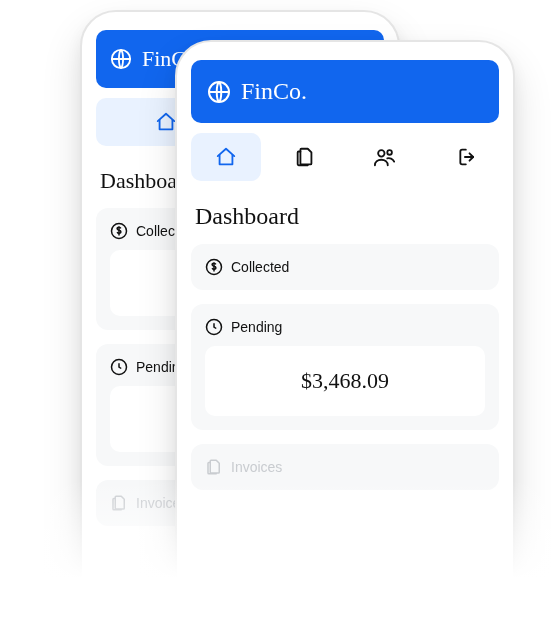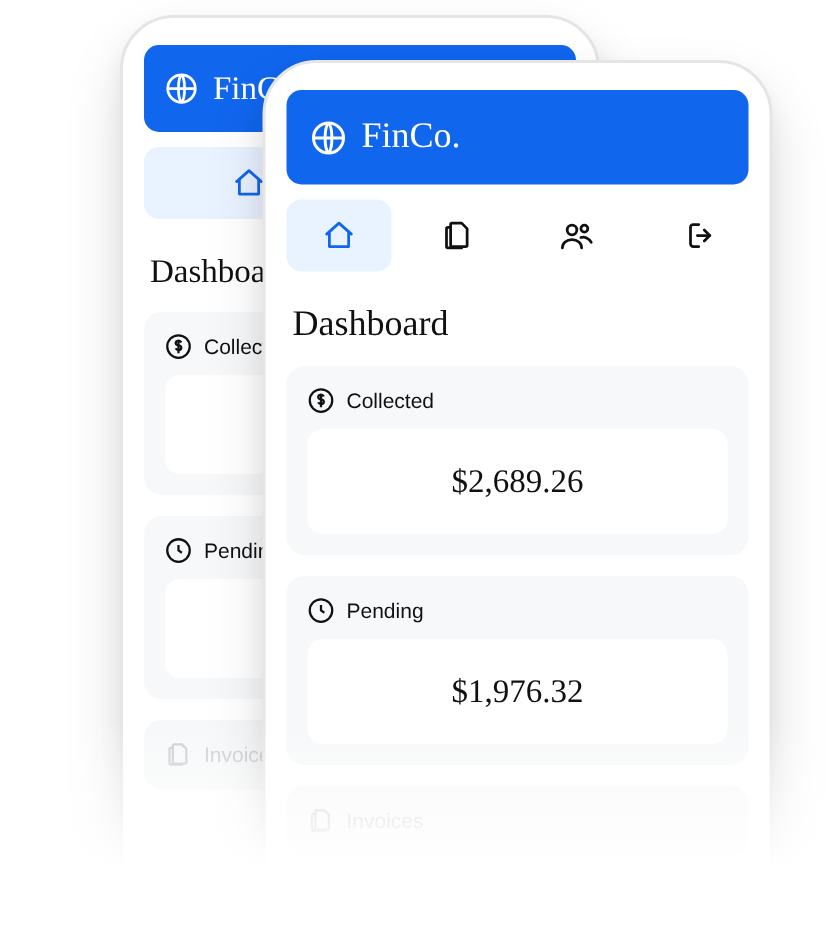--- a/index.html
+++ b/index.html
@@ -251,34 +251,33 @@
       <div class="card-head">
         <span>
           <svg width="18" height="18" viewBox="0 0 24 24" fill="none" stroke="#111" stroke-width="2">
             <circle cx="12" cy="12" r="10"></circle>
             <path d="M14.5 8.5c-.5-1-1.5-1.5-2.5-1.5-1.5 0-2.5 1-2.5 2s.5 1.5 2.5 2 2.5 1 2.5 2-1 2-2.5 2c-1 0-2-.5-2.5-1.5"></path>
             <path d="M12 6v12"></path>
           </svg>
         </span>
         <span>Collected</span>
       </div>
-      <div class="card-inner">$2,689.26</div>
     </div>
 
     <div class="card">
       <div class="card-head">
         <span>
           <svg width="18" height="18" viewBox="0 0 24 24" fill="none" stroke="#111" stroke-width="2">
             <circle cx="12" cy="12" r="10"></circle>
             <path d="M12 7v5l3 2"></path>
           </svg>
         </span>
         <span>Pending</span>
       </div>
-      <div class="card-inner">$1,976.32</div>
+      <div class="card-inner">$3,468.09</div>
     </div>
 
     <div class="card faded">
       <div class="card-head">
         <span>
           <svg width="18" height="18" viewBox="0 0 24 24" fill="none" stroke="#c9ccd0" stroke-width="2" stroke-linejoin="round" stroke-linecap="round">
             <path d="M8 3h7l4 4v12a1 1 0 0 1-1 1H8a1 1 0 0 1-1-1V4a1 1 0 0 1 1-1z"></path>
             <path d="M7 6H5a1 1 0 0 0-1 1v13a1 1 0 0 0 1 1h10"></path>
           </svg>
         </span>

